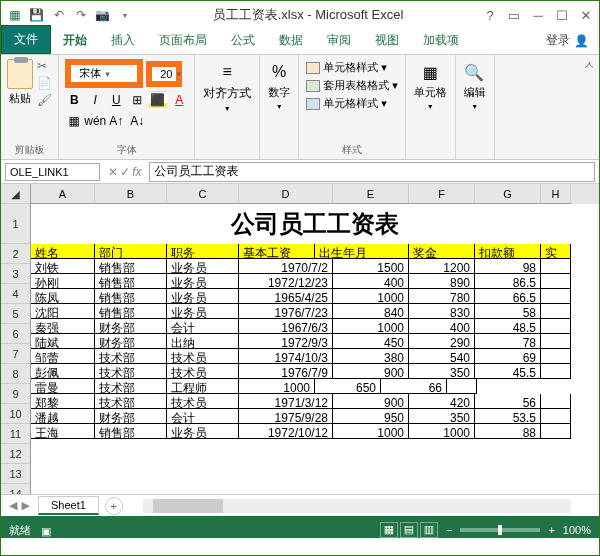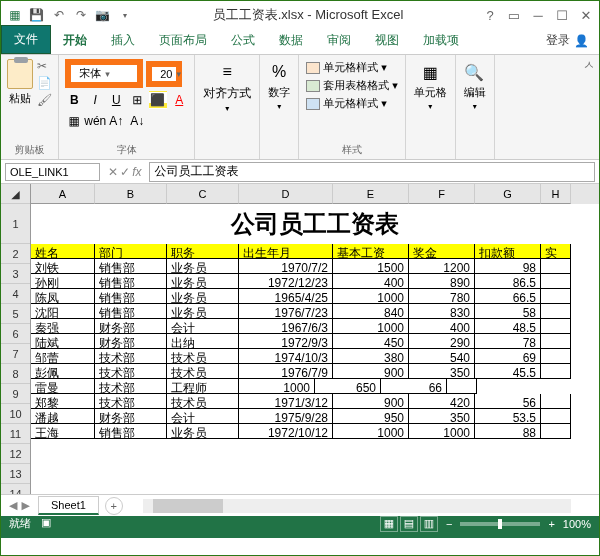--- a/index.html
+++ b/index.html
@@ -51,21 +51,21 @@
 .cell{border-right:1px solid #000;border-bottom:1px solid #000;padding:0 4px;font-size:12px;line-height:19px;flex-shrink:0;overflow:hidden;white-space:nowrap}
 .title-cell{font-size:24px;font-family:SimSun,FangSong;text-align:center;border:none;flex:1;line-height:40px;font-weight:bold}
 .hdr{background:#ff0;font-weight:normal}
 .num{text-align:right}
 .sheet-tabs{height:22px;background:#fff;border-top:1px solid #ccc;display:flex;align-items:center;font-size:11px;padding:0 8px}
 .sheet-nav{display:flex;gap:4px;color:#888}
 .sheet-tab{padding:2px 12px;border:1px solid #ccc;border-bottom:2px solid #217346;background:#fff;margin-left:8px;cursor:pointer}
 .sheet-add{margin-left:6px;width:18px;height:18px;border:1px solid #ccc;border-radius:50%;text-align:center;line-height:16px;cursor:pointer;color:#666}
 .hscroll{flex:1;height:14px;margin:0 20px;background:#eee;position:relative}
 .hthumb{position:absolute;left:10px;width:70px;height:100%;background:#ccc}
-.status{height:22px;background:#217346;color:#fff;display:flex;align-items:flex-start;font-size:11px;padding:0 8px;gap:10px}
+.status{height:22px;background:#217346;color:#fff;display:flex;align-items:flex-end;font-size:11px;padding:0 8px;gap:10px}
 .status-right{margin-left:auto;display:flex;align-items:center;gap:8px}
 .view-btns{display:flex;gap:2px}
 .view-btns span{width:18px;height:16px;border:1px solid rgba(255,255,255,.4);text-align:center;cursor:pointer}
 .zoom-slider{width:80px;height:4px;background:rgba(255,255,255,.4);position:relative}
 .zoom-slider::after{content:"";position:absolute;left:38px;top:-3px;width:4px;height:10px;background:#fff}
 .cw-a{width:64px}.cw-b{width:72px}.cw-c{width:72px}.cw-d{width:94px}.cw-e{width:76px}.cw-f{width:66px}.cw-g{width:66px}.cw-h{width:30px}
 </style>
 </head>
 <body>
 
@@ -224,22 +224,22 @@
       <div class="cw-g">G</div>
       <div class="cw-h">H</div>
     </div>
     <div class="data-row first">
       <div class="cell title-cell">公司员工工资表</div>
     </div>
     <div class="data-row">
       <div class="cell hdr cw-a">姓名</div>
       <div class="cell hdr cw-b">部门</div>
       <div class="cell hdr cw-c">职务</div>
+      <div class="cell hdr cw-e">基本工资</div>
       <div class="cell hdr cw-d">出生年月</div>
-      <div class="cell hdr cw-e">基本工资</div>
       <div class="cell hdr cw-f">奖金</div>
       <div class="cell hdr cw-g">扣款额</div>
       <div class="cell hdr cw-h">实</div>
     </div>
     <div id="data-body">
         <div class="data-row">
           <div class="cell cw-a">刘铁</div>
           <div class="cell cw-b">销售部</div>
           <div class="cell cw-c">业务员</div>
           <div class="cell cw-d num">1970/7/2</div>

